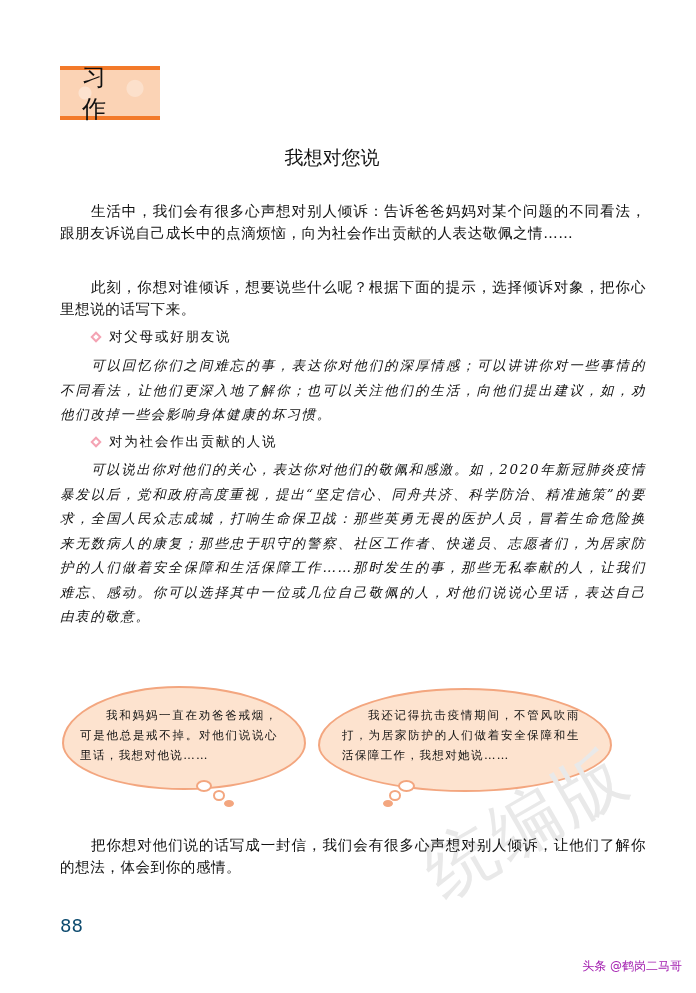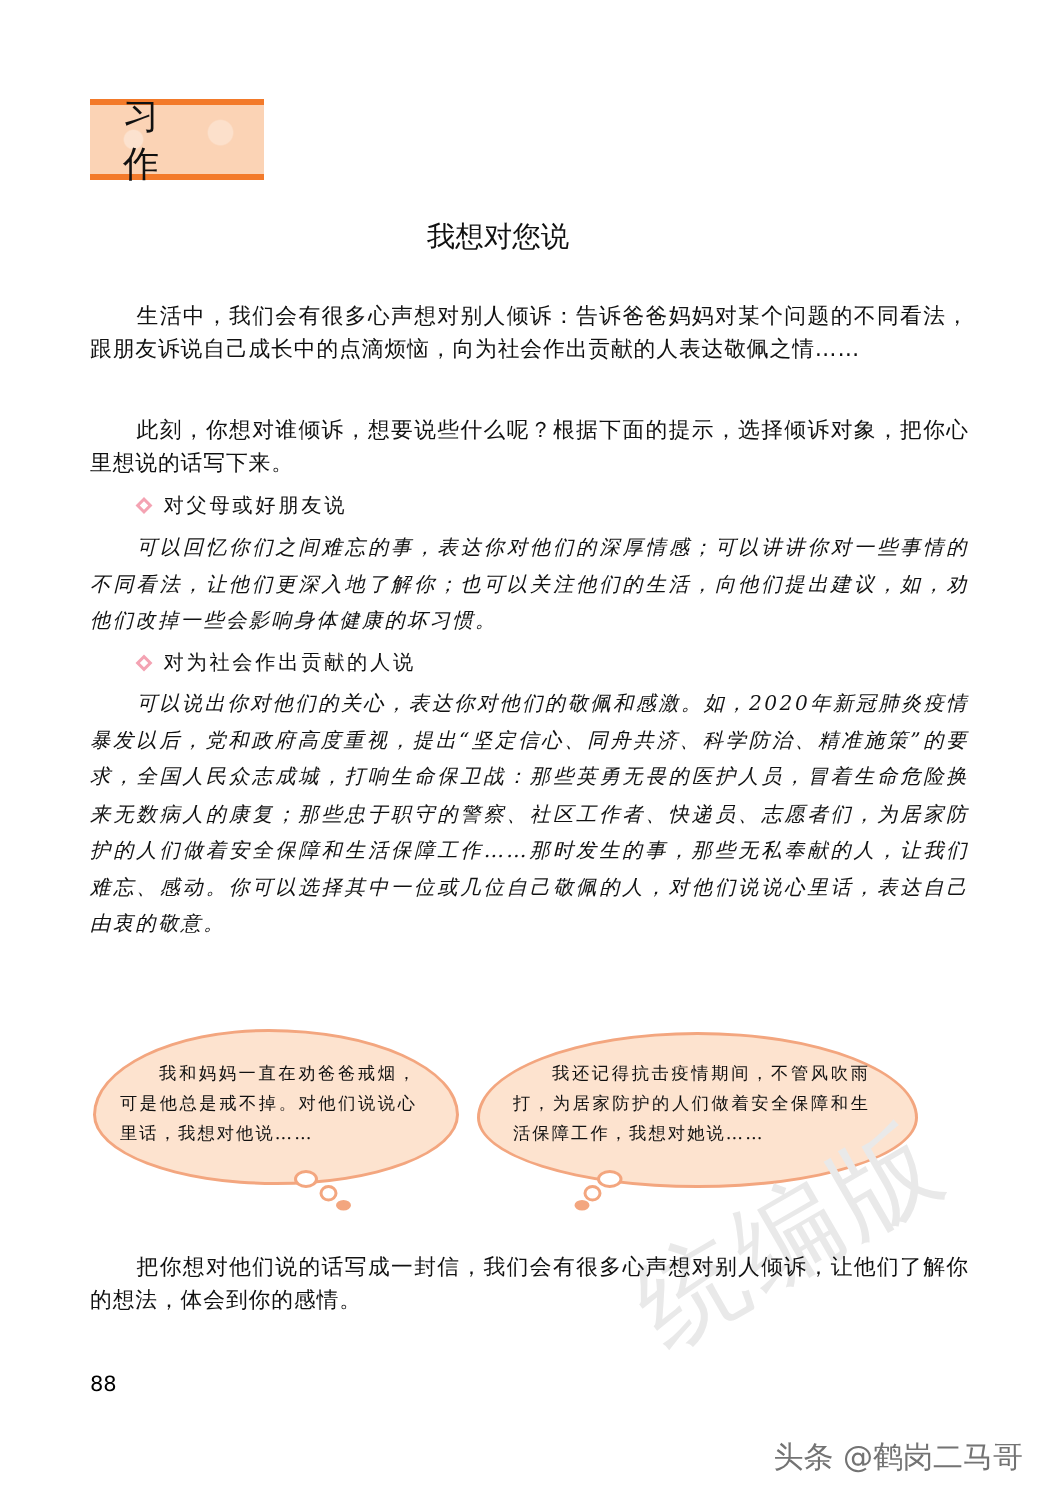--- a/index.html
+++ b/index.html
@@ -3,21 +3,21 @@
   <meta charset="utf-8">
   <style>
     html, body { margin: 0; padding: 0; }
     body {
       width: 696px; height: 993px; position: relative; overflow: hidden;
       background: #ffffff;
       font-family: "DejaVu Sans", "Liberation Sans", sans-serif;
       color: #111;
     }
     .header-banner {
-      position: absolute; left: 60px; top: 66px; width: 116px; height: 54px;
+      position: absolute; left: 60px; top: 66px; width: 100px; height: 54px;
       background:
         radial-gradient(circle at 25% 50%, rgba(255,255,255,0.35) 0 6px, transparent 7px),
         radial-gradient(circle at 75% 40%, rgba(255,255,255,0.3) 0 8px, transparent 9px),
         #fbd3b5;
       border-top: 4px solid #f37a2a;
       border-bottom: 4px solid #f37a2a;
       box-sizing: border-box;
       display: flex; align-items: center; justify-content: center;
     }
     .header-banner span {
@@ -51,28 +51,28 @@
       position: absolute; background: #fde3cf; border: 2px solid #f3a67f;
       border-radius: 50%;
     }
     .cloud-text {
       position: absolute; font-family: "DejaVu Serif", "Liberation Serif", serif;
       font-size: 11.5px; line-height: 20px; letter-spacing: 1.4px; color: #111;
       text-indent: 26px; text-align: justify;
     }
     .puff { position: absolute; border: 2px solid #f3a67f; background: #fff; border-radius: 50%; }
     .puff.solid { background: #f3a67f; }
-    .page-num { position: absolute; left: 60px; top: 915px; font-size: 14px; color: #000000; }
+    .page-num { position: absolute; left: 60px; top: 915px; font-size: 18px; color: #0c4a6e; }
     .watermark {
       position: absolute; left: 440px; top: 760px; width: 260px; height: 200px;
       font-family: "DejaVu Serif", serif; font-size: 70px; color: #e9e9e9;
       transform: rotate(-30deg); letter-spacing: 4px; pointer-events: none;
     }
     .credit {
-      position: absolute; right: 14px; top: 958px; font-size: 20px; color: #737373;
+      position: absolute; right: 14px; top: 958px; font-size: 12px; color: #a21caf;
     }
   </style>
 </head>
 <body>
 
 <div class="header-banner">
   <span>习 作</span>
 </div>
 
 <div class="title">我想对您说</div>

